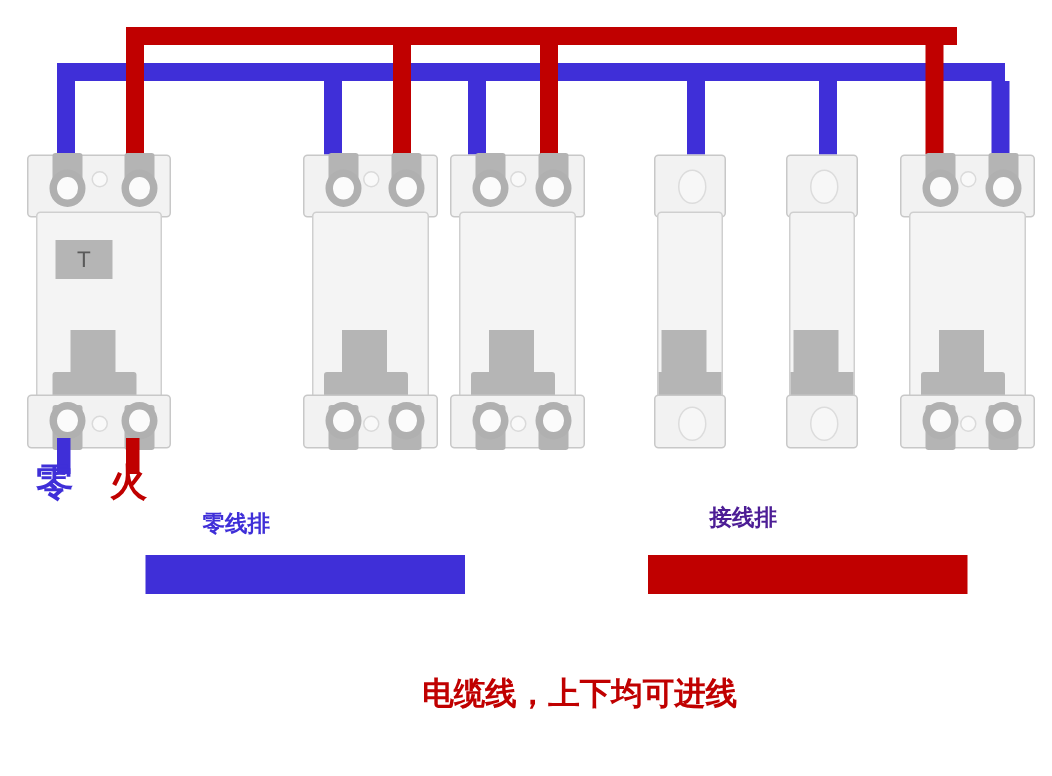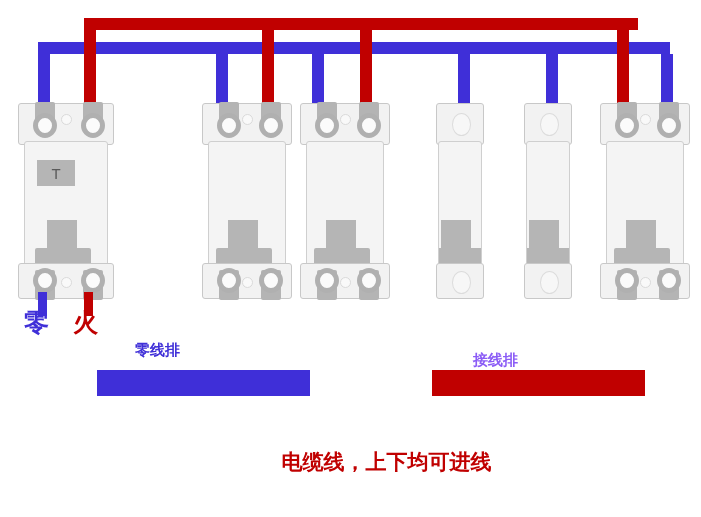--- a/index.html
+++ b/index.html
@@ -77,23 +77,23 @@
     color: #c00000;
   }
   .lbl-busbar-neutral {
     left: 135px;
     top: 342px;
     font-size: 15px;
     color: #3f2fd8;
   }
   .lbl-busbar-ground {
     left: 473px;
-    top: 352px;
+    top: 338px;
     font-size: 15px;
-    color: #8b5cf6;
+    color: #4c1d95;
   }
   .caption {
     position: absolute;
     left: 0;
     width: 701px;
     text-align: center;
     font-weight: bold;
     color: #c00000;
     white-space: nowrap;
     padding-left: 36px;

